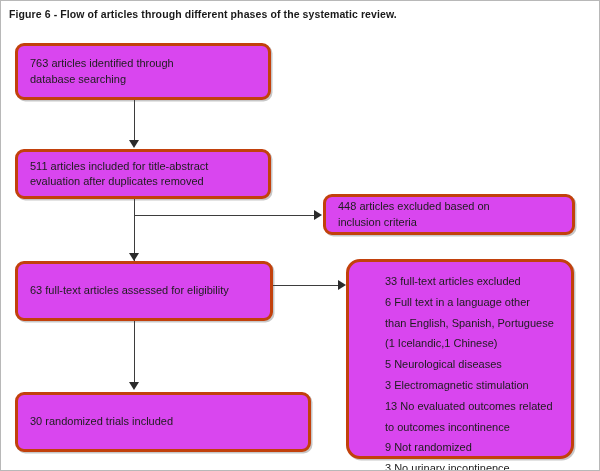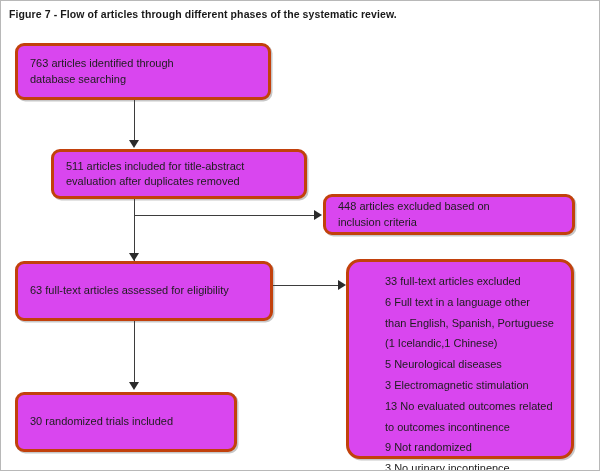--- a/index.html
+++ b/index.html
@@ -82,31 +82,31 @@
     border-top: 5px solid transparent;
     border-bottom: 5px solid transparent;
     border-left: 8px solid #2b2b2b;
   }
 </style>
 </head>
 <body>
 
 <div id="figure-root">
 
-  <div id="figure-caption">Figure 7 - Flow of articles through different phases of the systematic review.</div>
+  <div id="figure-caption">Figure 6 - Flow of articles through different phases of the systematic review.</div>
 
   <div class="node" style="left:14px; top:42px; width:256px; height:57px;">
     <div class="node-text">763 articles identified through
 database searching</div>
   </div>
 
   <div class="conn conn-v" style="left:132.5px; top:99px; height:41px;"></div>
   <div class="arrow-down" style="left:128px; top:139px;"></div>
 
-  <div class="node" style="left:14px; top:148px; width:256px; height:50px;margin-left:36px;">
+  <div class="node" style="left:14px; top:148px; width:256px; height:50px;">
     <div class="node-text">511 articles included for title-abstract
 evaluation after duplicates removed</div>
   </div>
 
   <div class="conn conn-v" style="left:132.5px; top:198px; height:63px;"></div>
   <div class="conn conn-h" style="left:133px; top:213.5px; width:184px;"></div>
   <div class="arrow-right" style="left:313px; top:209px;"></div>
   <div class="arrow-down" style="left:128px; top:252px;"></div>
 
   <div class="node" style="left:322px; top:193px; width:252px; height:41px;">
@@ -117,21 +117,21 @@
   <div class="node" style="left:14px; top:260px; width:258px; height:60px;">
     <div class="node-text">63 full-text articles assessed for eligibility</div>
   </div>
 
   <div class="conn conn-h" style="left:272px; top:283.5px; width:68px;"></div>
   <div class="arrow-right" style="left:337px; top:279px;"></div>
 
   <div class="conn conn-v" style="left:132.5px; top:320px; height:62px;"></div>
   <div class="arrow-down" style="left:128px; top:381px;"></div>
 
-  <div class="node" style="left:14px; top:391px; width:222px; height:60px;">
+  <div class="node" style="left:14px; top:391px; width:296px; height:60px;">
     <div class="node-text">30 randomized trials included</div>
   </div>
 
   <div class="node list-node" style="left:345px; top:258px; width:228px; height:200px;">
     <ul class="node-list">
       <li>33 full-text articles excluded</li>
       <li>6 Full text in a language other</li>
       <li>than English, Spanish, Portuguese</li>
       <li>(1 Icelandic,1 Chinese)</li>
       <li>5 Neurological diseases</li>

